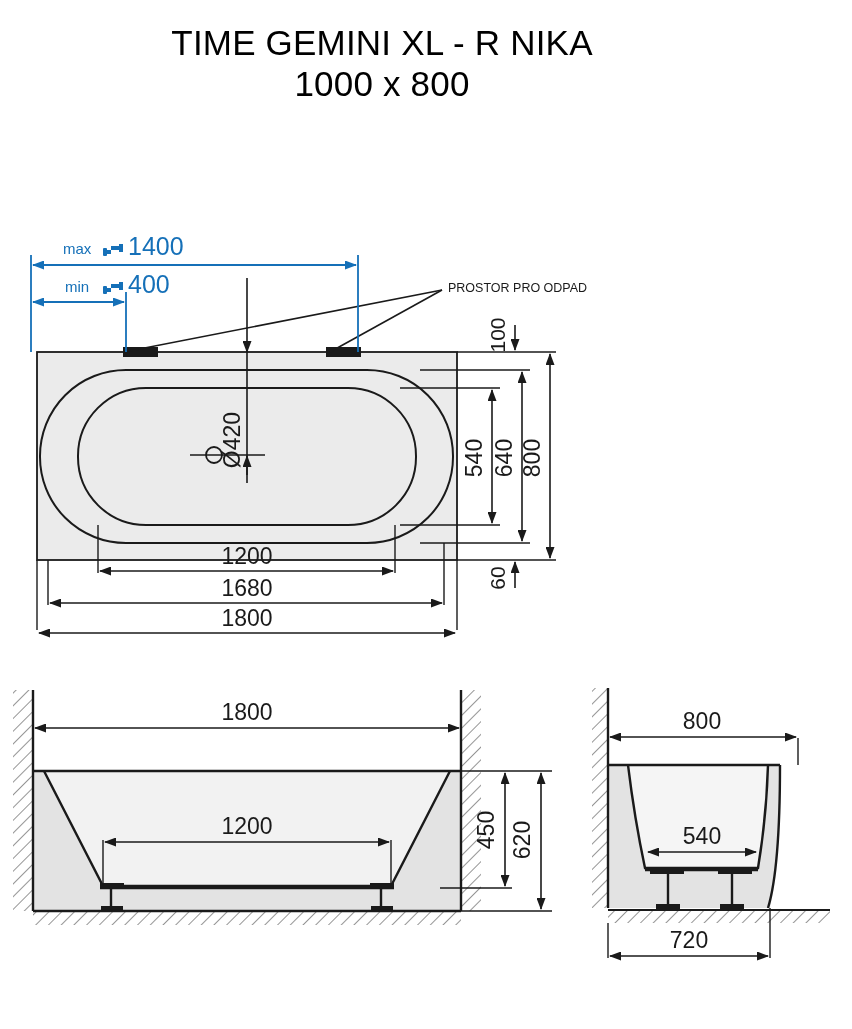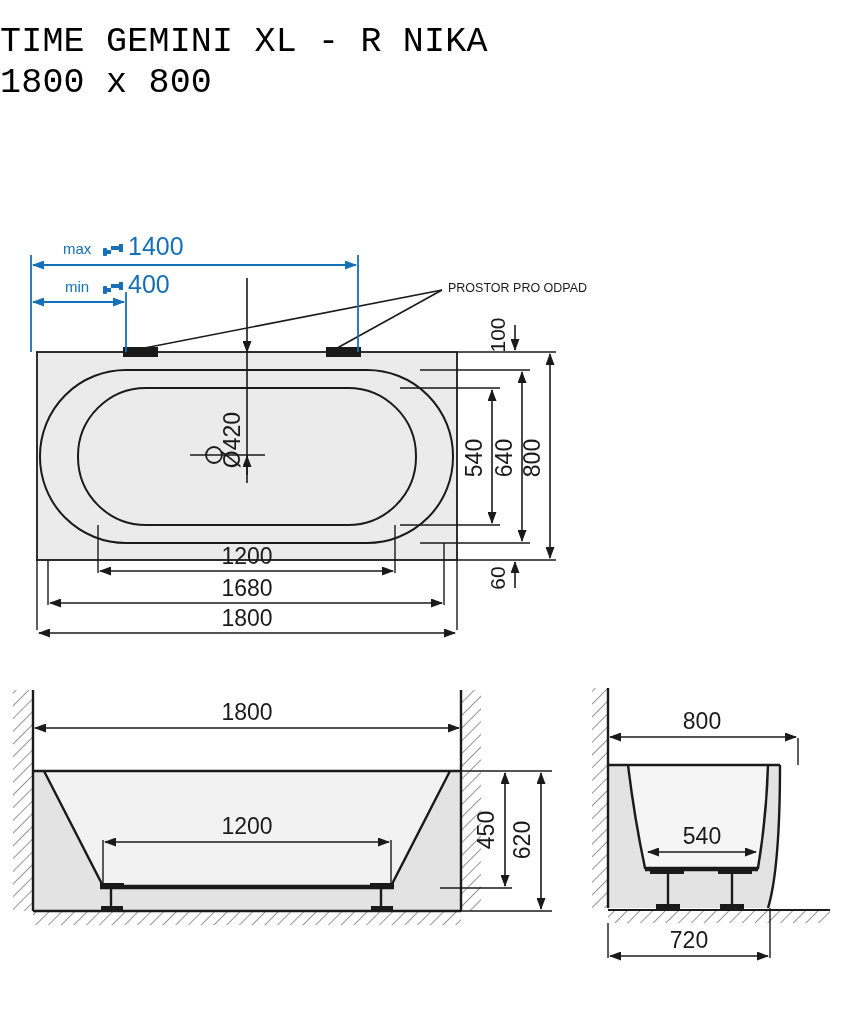--- a/index.html
+++ b/index.html
@@ -19,23 +19,22 @@
     position: absolute;
     left: 0; top: 0;
     width: 852px;
     height: 1029px;
   }
   .title-block {
     position: absolute;
     left: 0;
     top: 22px;
     width: 764px;
-    text-align: left;
+    text-align: center;
     line-height: 1.18;
-    font-family: Liberation Mono, monospace;
   }
   .title-line {
     font-size: 35px;
     font-weight: 400;
     color: #000000;
     letter-spacing: 0.2px;
     display: block;
   }
   svg { display: block; }
   text {
@@ -48,21 +47,21 @@
   .blue-text { font-size: 25px; fill: #1570b8; }
   .blue-text-small { font-size: 15px; fill: #1570b8; }
 </style>
 </head>
 <body>
 
 <div id="sheet">
 
   <div class="title-block">
     <span class="title-line">TIME GEMINI XL - R NIKA</span>
-    <span class="title-line">1800 x 800</span>
+    <span class="title-line">1000 x 800</span>
   </div>
 
   <svg style="position:absolute; left:0px; top:230px;" width="620" height="420" viewBox="0 0 620 420">
     <defs>
       <marker id="arrB" markerWidth="12" markerHeight="9" refX="11" refY="4.5" orient="auto" markerUnits="userSpaceOnUse">
         <path d="M0,0 L12,4.5 L0,9 z" fill="#1a1a1a"></path>
       </marker>
       <marker id="arrBs" markerWidth="12" markerHeight="9" refX="1" refY="4.5" orient="auto" markerUnits="userSpaceOnUse">
         <path d="M12,0 L0,4.5 L12,9 z" fill="#1a1a1a"></path>
       </marker>

